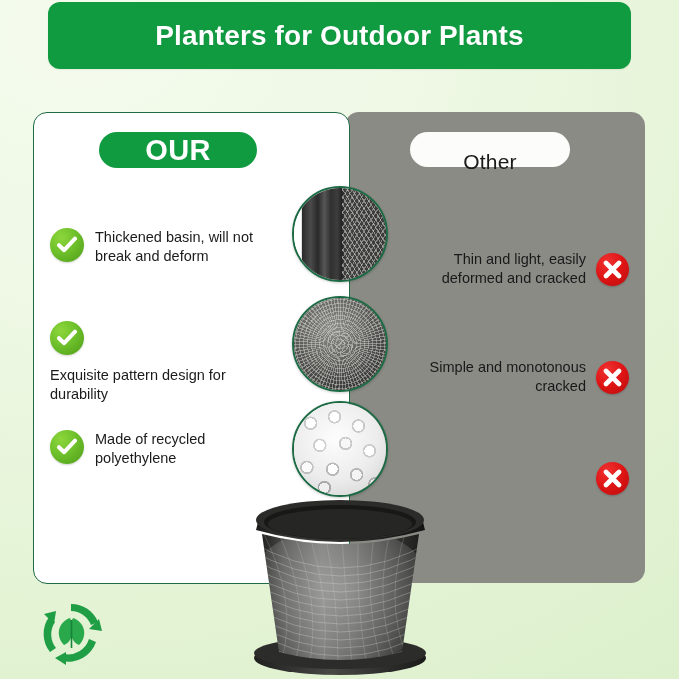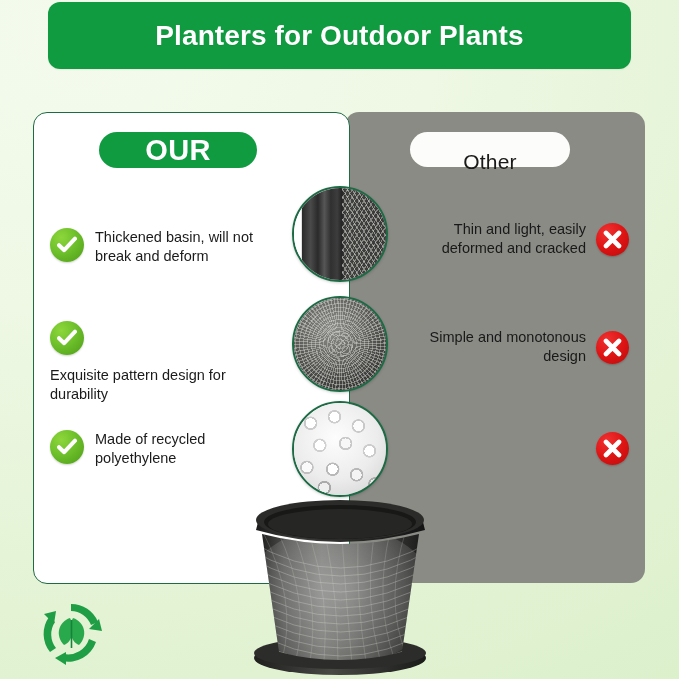--- a/index.html
+++ b/index.html
@@ -61,21 +61,21 @@
   }
   .check{
     width:34px;height:34px;border-radius:50%;
     background:radial-gradient(circle at 33% 28%, #8dd63b 0%, #6ec02b 45%, #4e9c18 100%);
     flex:none;position:relative;
     box-shadow:0 1px 2px rgba(0,0,0,.18);
   }
   .check svg{position:absolute;left:7px;top:8px;}
   
   .con{
-    position:absolute;display:flex;align-items:center;justify-content:flex-end;gap:10px;
+    position:absolute;display:flex;align-items:center;justify-content:flex-end;gap:10px;margin-top:30px;
   }
   .con .label{
     font-size:14.5px;line-height:1.32;color:#191919;text-align:right;
     font-family:"Liberation Sans", sans-serif;
     max-width:170px;
   }
   .cross{
     width:33px;height:33px;border-radius:50%;
     background:radial-gradient(circle at 34% 27%, #f03131 0%, #de1414 50%, #b80c0c 100%);
     flex:none;position:relative;
@@ -199,21 +199,21 @@
   <div class="con" style="left:425px;top:220px;width:204px;">
     <div class="label">Thin and light, easily deformed and cracked</div>
     <div class="cross">
       <svg width="19" height="19" viewBox="0 0 19 19">
         <path d="M3 3 L16 16 M16 3 L3 16" fill="none" stroke="#ffffff" stroke-width="4.6" stroke-linecap="round"></path>
       </svg>
     </div>
   </div>
 
   <div class="con" style="left:400px;top:328px;width:229px;">
-    <div class="label">Simple and monotonous design</div>
+    <div class="label">Simple and monotonous cracked</div>
     <div class="cross">
       <svg width="19" height="19" viewBox="0 0 19 19">
         <path d="M3 3 L16 16 M16 3 L3 16" fill="none" stroke="#ffffff" stroke-width="4.6" stroke-linecap="round"></path>
       </svg>
     </div>
   </div>
 
   <div class="con" style="left:425px;top:432px;width:204px;">
     <div class="cross">
       <svg width="19" height="19" viewBox="0 0 19 19">

